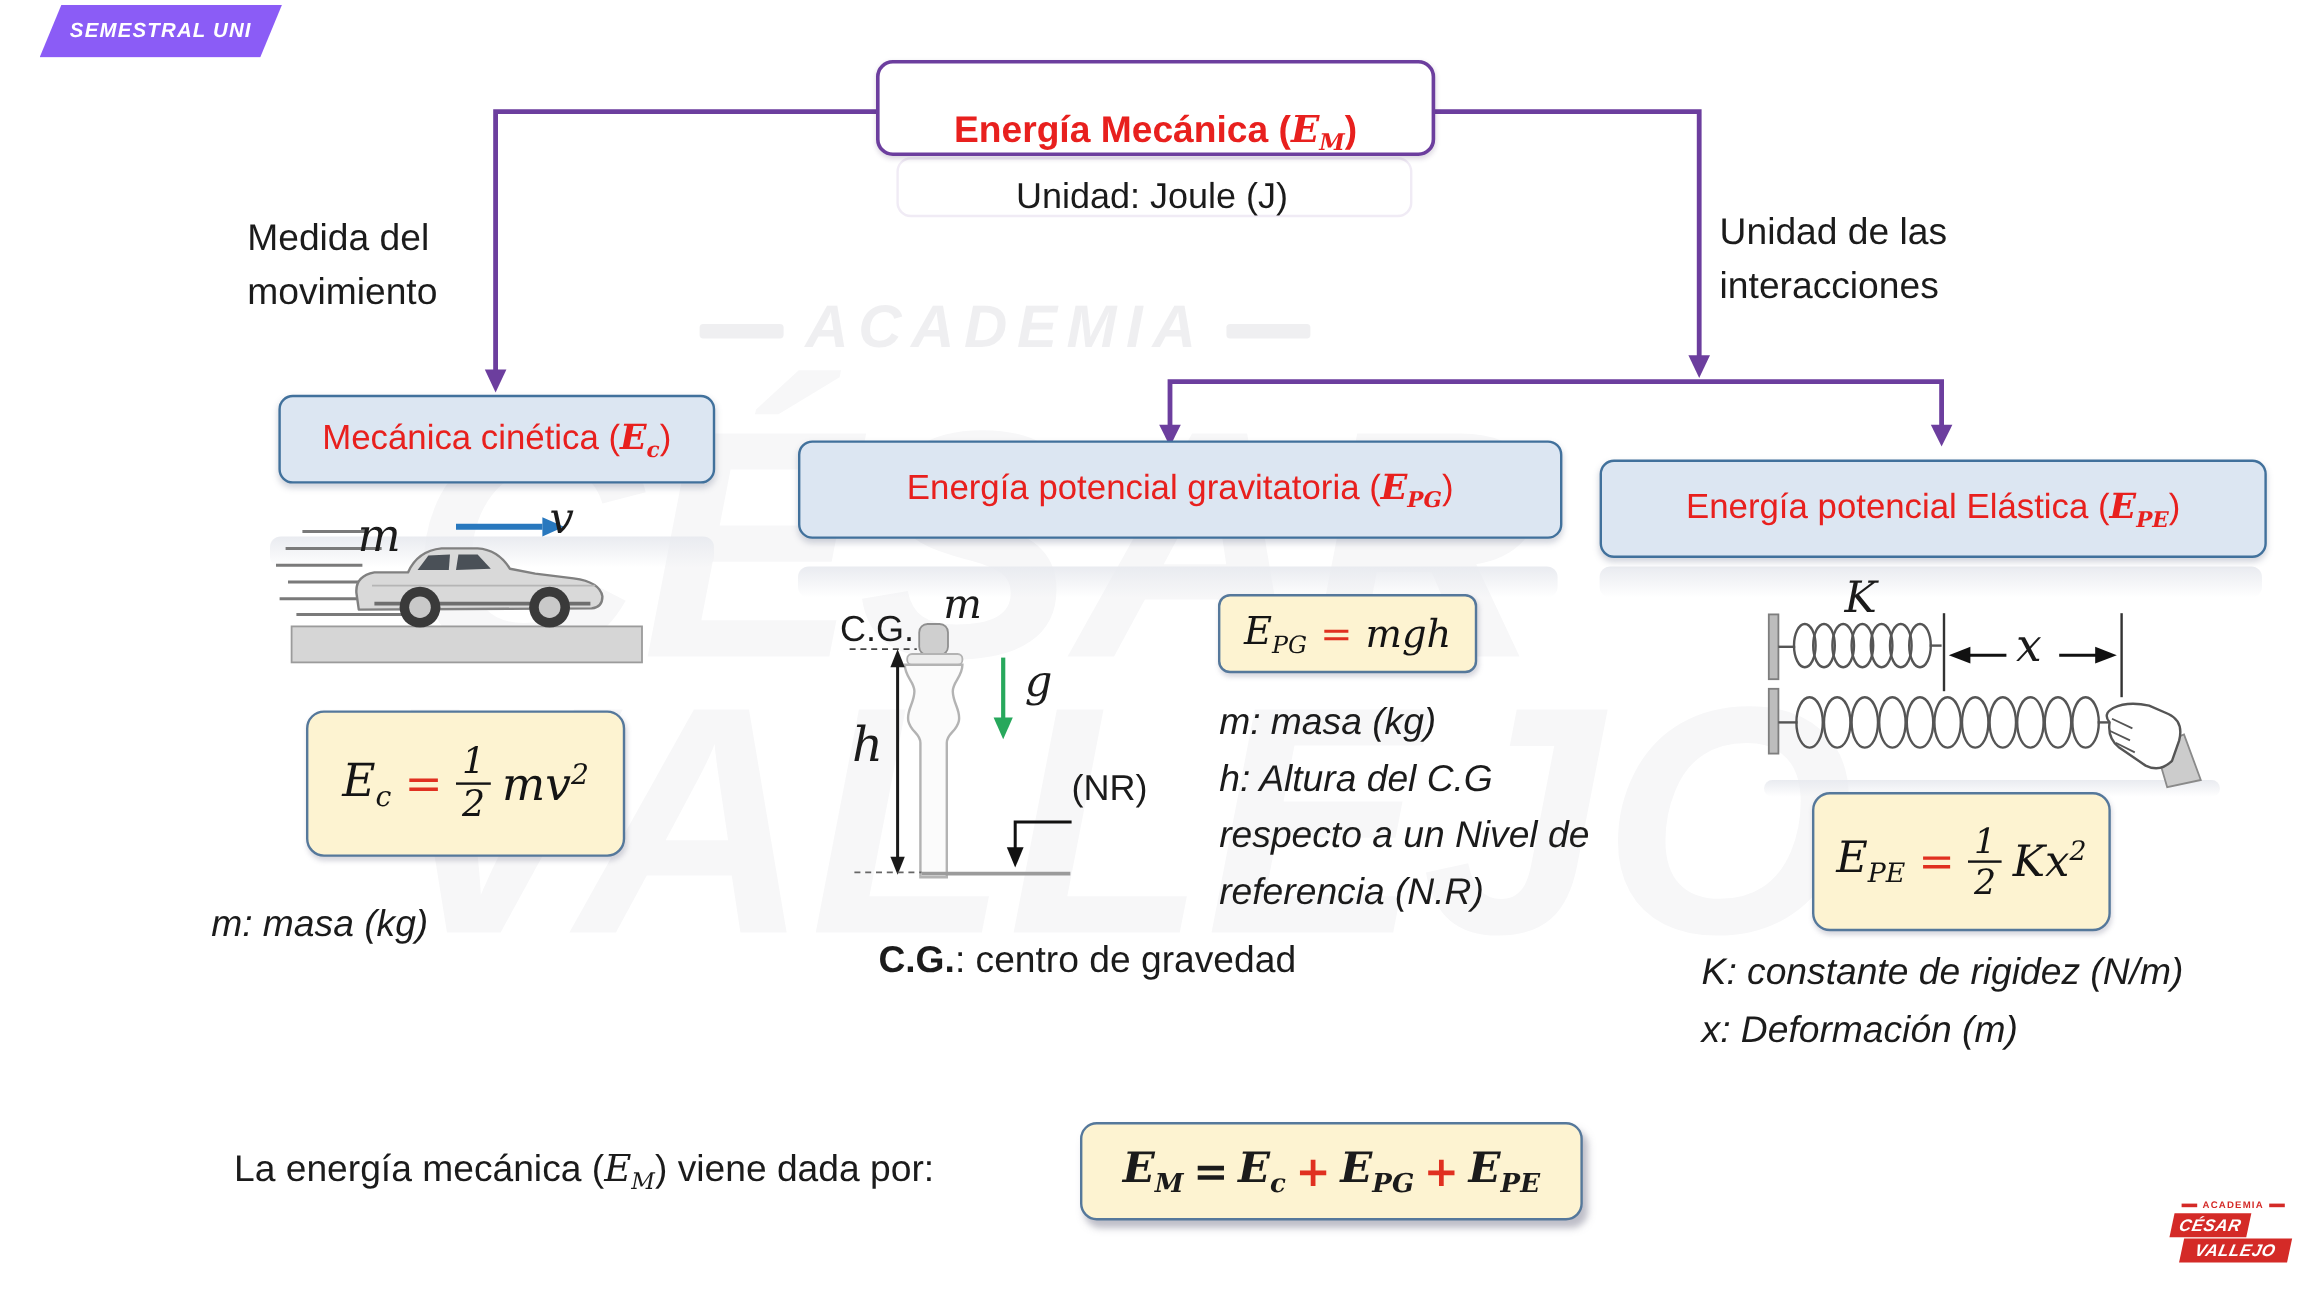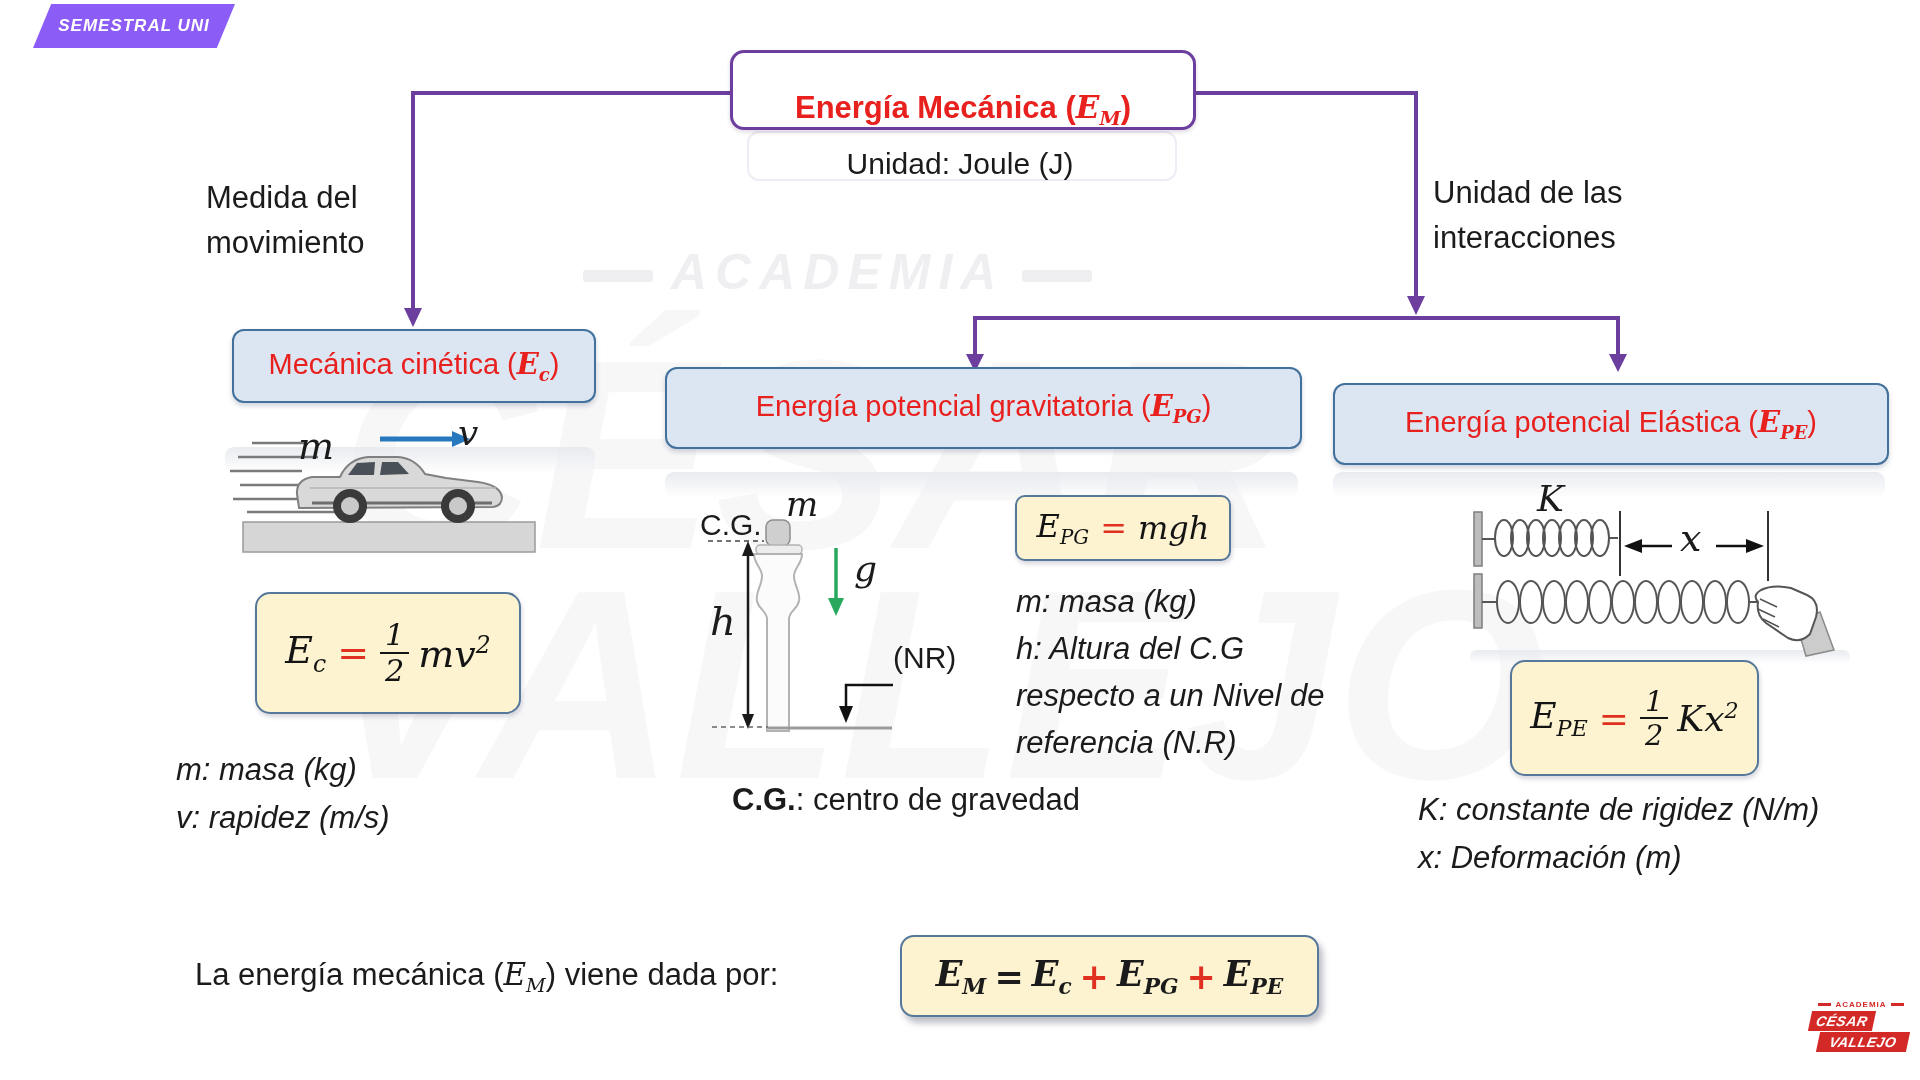--- a/index.html
+++ b/index.html
@@ -210,21 +210,20 @@
     <span><span>E</span><sub>c</sub></span>
     <span class="feq">=</span>
     <span class="frac">
         <span class="num">1</span>
         <span class="den">2</span>
       </span>
     <span><span>mv</span><sup>2</sup></span>
   </div>
   <div class="abs defs" style="left:176px;top:746px;">
     <div>m: masa (kg)</div>
-    <div>v: rapidez (m/s)</div>
   </div>
 
   <div class="abs node" style="left:665px;top:367px;width:633px;height:78px;">
     <span class="t"><span>Energía potencial gravitatoria (</span><span class="mv">E</span><sub class="mv">PG</sub><span>)</span></span>
   </div>
   <div class="abs txt" style="left:700px;top:508px;font-size:30px;">C.G.</div>
   <div class="abs mlabel txt" style="left:786px;top:484px;font-size:34px;">m</div>
   <div class="abs mlabel txt" style="left:854px;top:548px;font-size:36px;">g</div>
   <div class="abs mlabel txt" style="left:710px;top:598px;font-size:40px;">h</div>
   <div class="abs txt" style="left:893px;top:641px;font-size:30px;">(NR)</div>

